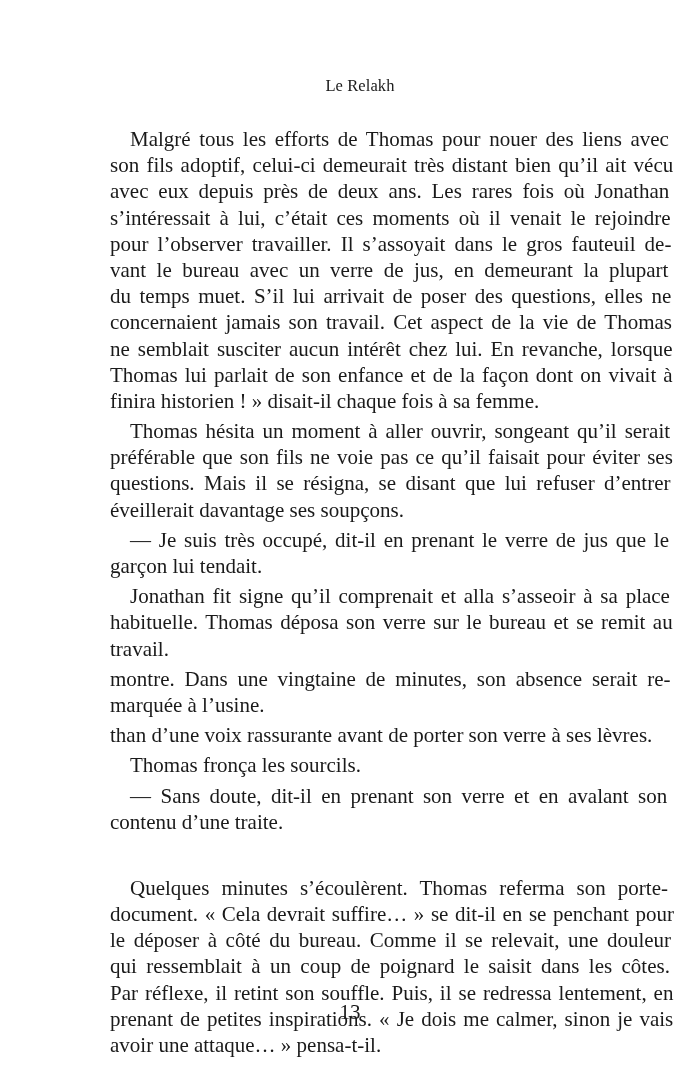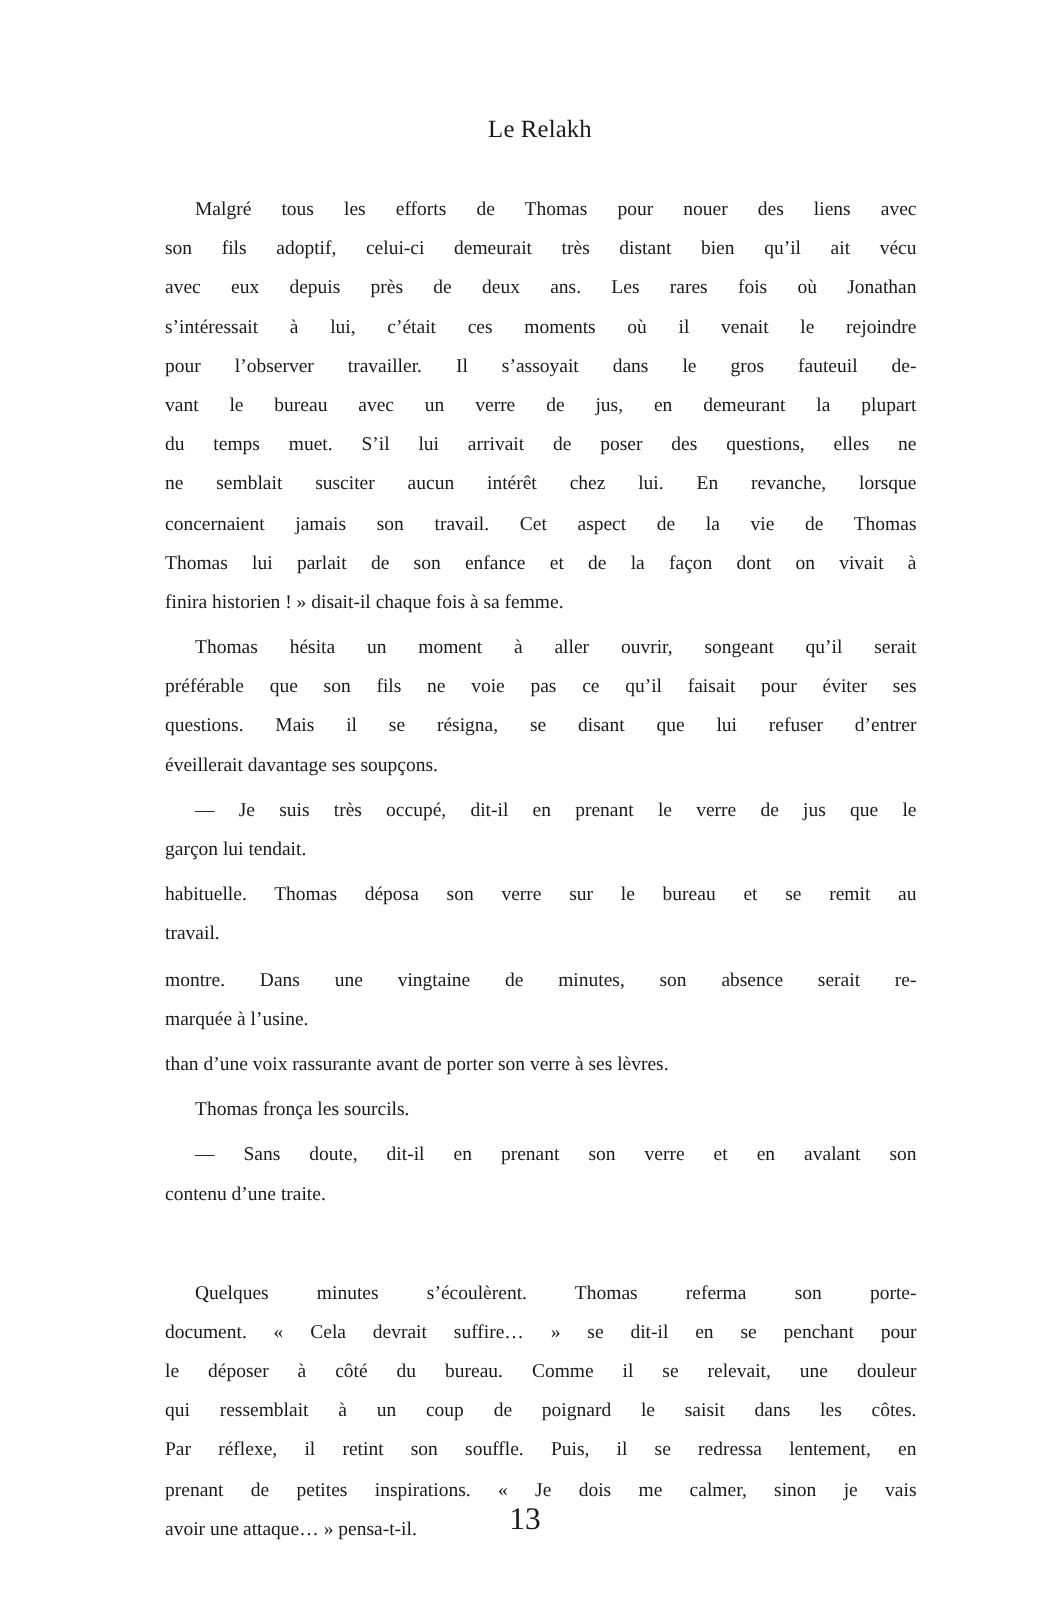--- a/index.html
+++ b/index.html
@@ -4,57 +4,58 @@
 <style>
   html, body { margin: 0; padding: 0; background: #ffffff; }
   body { width: 700px; height: 1080px; position: relative; overflow: hidden;
          font-family: "DejaVu Serif", "Liberation Serif", serif; color: #1a1a1a; }
   .page { position: absolute; left: 0; top: 0; width: 700px; height: 1080px; background: #fff; }
   .running-head { position: absolute; top: 76px; left: 12px; width: 696px; text-align: center;
          font-family: "Liberation Serif", serif; font-size: 16.5px; letter-spacing: 0.1px; }
   .body-text { position: absolute; left: 110px; top: 126px; width: 501px; }
   .para { margin: 0 0 4px 0; }
   .line { display: block; height: 26.2px; line-height: 26.2px; font-family: "Liberation Serif", serif;
-          font-size: 13px; text-align: justify; text-align-last: justify; white-space: nowrap; overflow: visible; }
+          font-size: 21px; text-align: justify; text-align-last: justify; white-space: nowrap; overflow: visible; }
   .line.first { text-indent: 20px; }
   .line.last { text-align-last: left; }
   .folio { position: absolute; top: 1000px; left: 0; width: 700px; text-align: center;
            font-family: "Liberation Serif", serif; font-size: 21px; }
 </style>
 </head>
 <body>
 
 <div class="page">
   <div class="running-head">Le Relakh</div>
 
   <div class="body-text" id="body-text">
       <div class="para">
         <span class="line first" style="white-space: nowrap; word-spacing: 3.34844px;">Malgré tous les efforts de Thomas pour nouer des liens avec</span>
         <span class="line" style="white-space: nowrap; word-spacing: 2.02813px;">son fils adoptif, celui-ci demeurait très distant bien qu’il ait vécu</span>
         <span class="line" style="white-space: nowrap; word-spacing: 4.61364px;">avec eux depuis près de deux ans. Les rares fois où Jonathan</span>
         <span class="line" style="white-space: nowrap; word-spacing: 3.99219px;">s’intéressait à lui, c’était ces moments où il venait le rejoindre</span>
         <span class="line" style="white-space: nowrap; word-spacing: 3.80382px;">pour l’observer travailler. Il s’assoyait dans le gros fauteuil de-</span>
         <span class="line" style="white-space: nowrap; word-spacing: 5.18182px;">vant le bureau avec un verre de jus, en demeurant la plupart</span>
         <span class="line" style="white-space: nowrap; word-spacing: 3.24716px;">du temps muet. S’il lui arrivait de poser des questions, elles ne</span>
+        <span class="line" style="white-space: nowrap; word-spacing: 2.99531px;">concernaient jamais son travail. Cet aspect de la vie de Thomas</span>
         <span class="line" style="white-space: nowrap; word-spacing: 2.71701px;">ne semblait susciter aucun intérêt chez lui. En revanche, lorsque</span>
-        <span class="line" style="white-space: nowrap; word-spacing: 2.99531px;">concernaient jamais son travail. Cet aspect de la vie de Thomas</span>
         <span class="line" style="white-space: nowrap; word-spacing: 1.87981px;">Thomas lui parlait de son enfance et de la façon dont on vivait à</span>
         <span class="line last" style="white-space: nowrap;">finira historien ! » disait-il chaque fois à sa femme.</span>
       </div>
       <div class="para">
         <span class="line first" style="white-space: nowrap; word-spacing: 2.69444px;">Thomas hésita un moment à aller ouvrir, songeant qu’il serait</span>
         <span class="line" style="white-space: nowrap; word-spacing: 1.90755px;">préférable que son fils ne voie pas ce qu’il faisait pour éviter ses</span>
         <span class="line" style="white-space: nowrap; word-spacing: 4.14375px;">questions. Mais il se résigna, se disant que lui refuser d’entrer</span>
         <span class="line last" style="white-space: nowrap;">éveillerait davantage ses soupçons.</span>
       </div>
       <div class="para">
         <span class="line first" style="white-space: nowrap; word-spacing: 2.52524px;">— Je suis très occupé, dit-il en prenant le verre de jus que le</span>
         <span class="line last" style="white-space: nowrap;">garçon lui tendait.</span>
       </div>
       <div class="para">
+        <span class="line first" style="white-space: nowrap; word-spacing: 2.56094px;">Jonathan fit signe qu’il comprenait et alla s’asseoir à sa place</span>
         <span class="line" style="white-space: nowrap; word-spacing: 2.20455px;">habituelle. Thomas déposa son verre sur le bureau et se remit au</span>
         <span class="line last" style="white-space: nowrap;">travail.</span>
       </div>
       <div class="para">
         <span class="line" style="white-space: nowrap; word-spacing: 4.54861px;">montre. Dans une vingtaine de minutes, son absence serait re-</span>
         <span class="line last" style="white-space: nowrap;">marquée à l’usine.</span>
       </div>
       <div class="para">
         <span class="line last" style="white-space: nowrap;">than d’une voix rassurante avant de porter son verre à ses lèvres.</span>
       </div>

